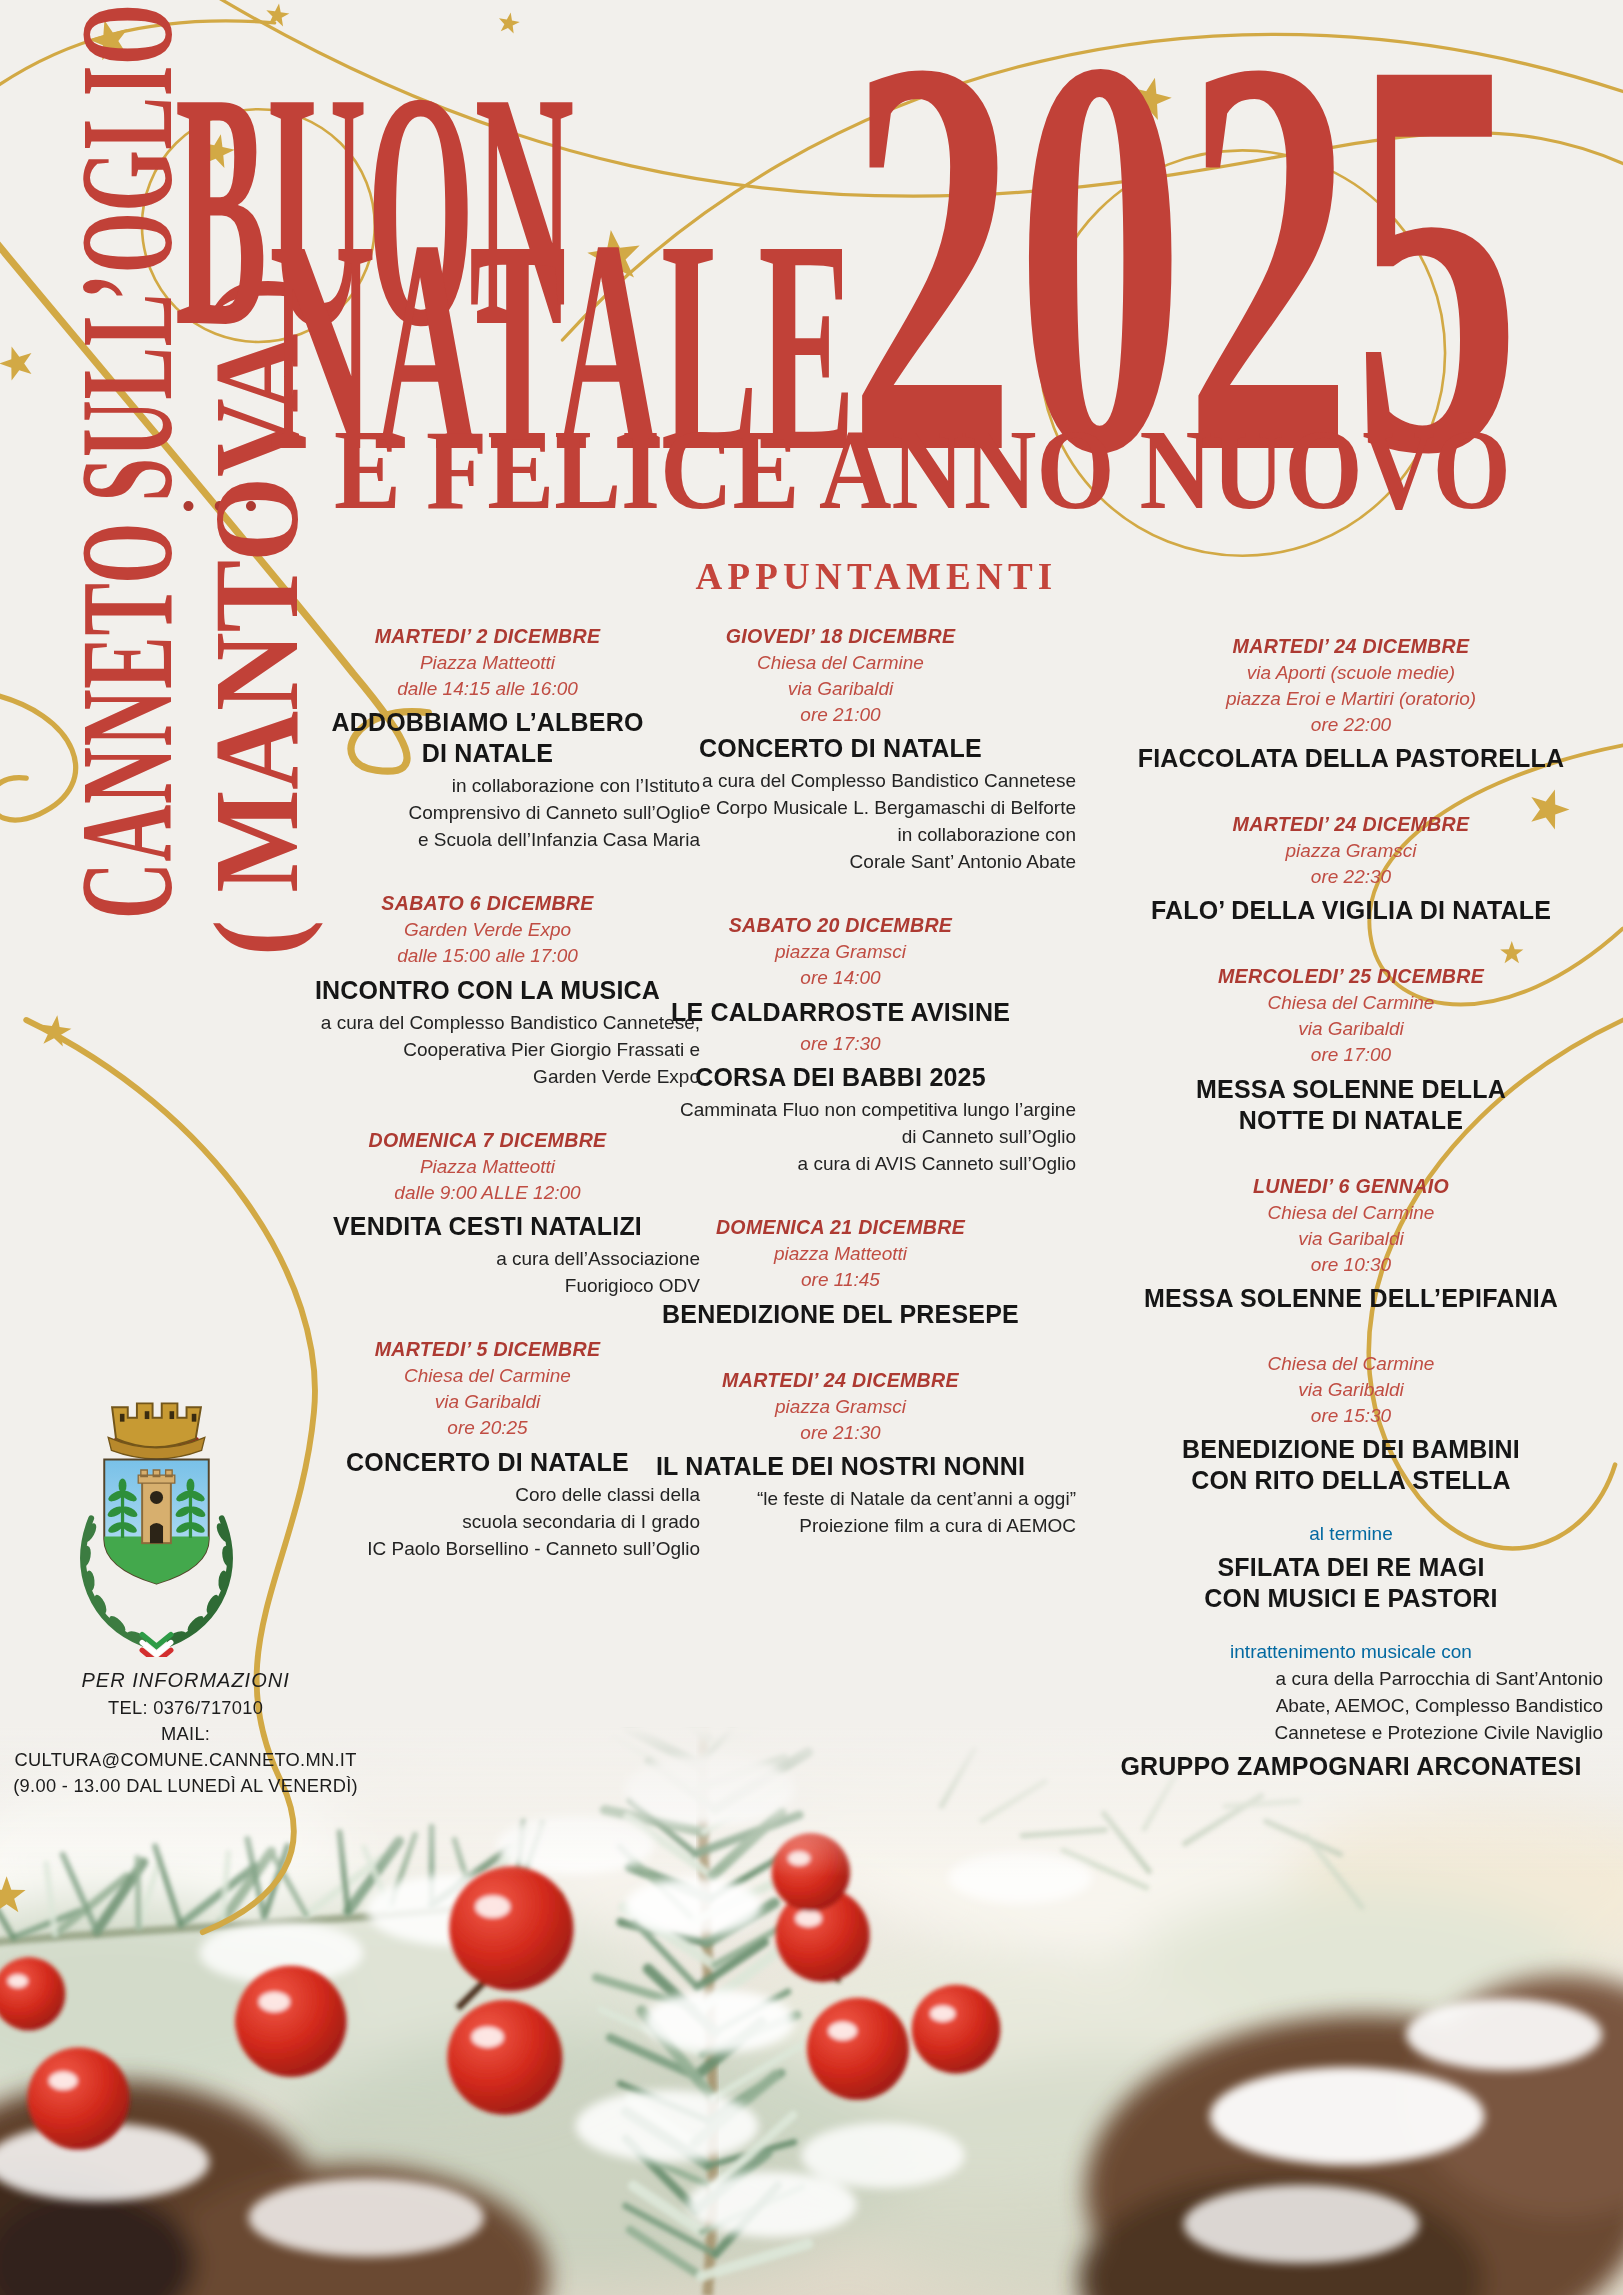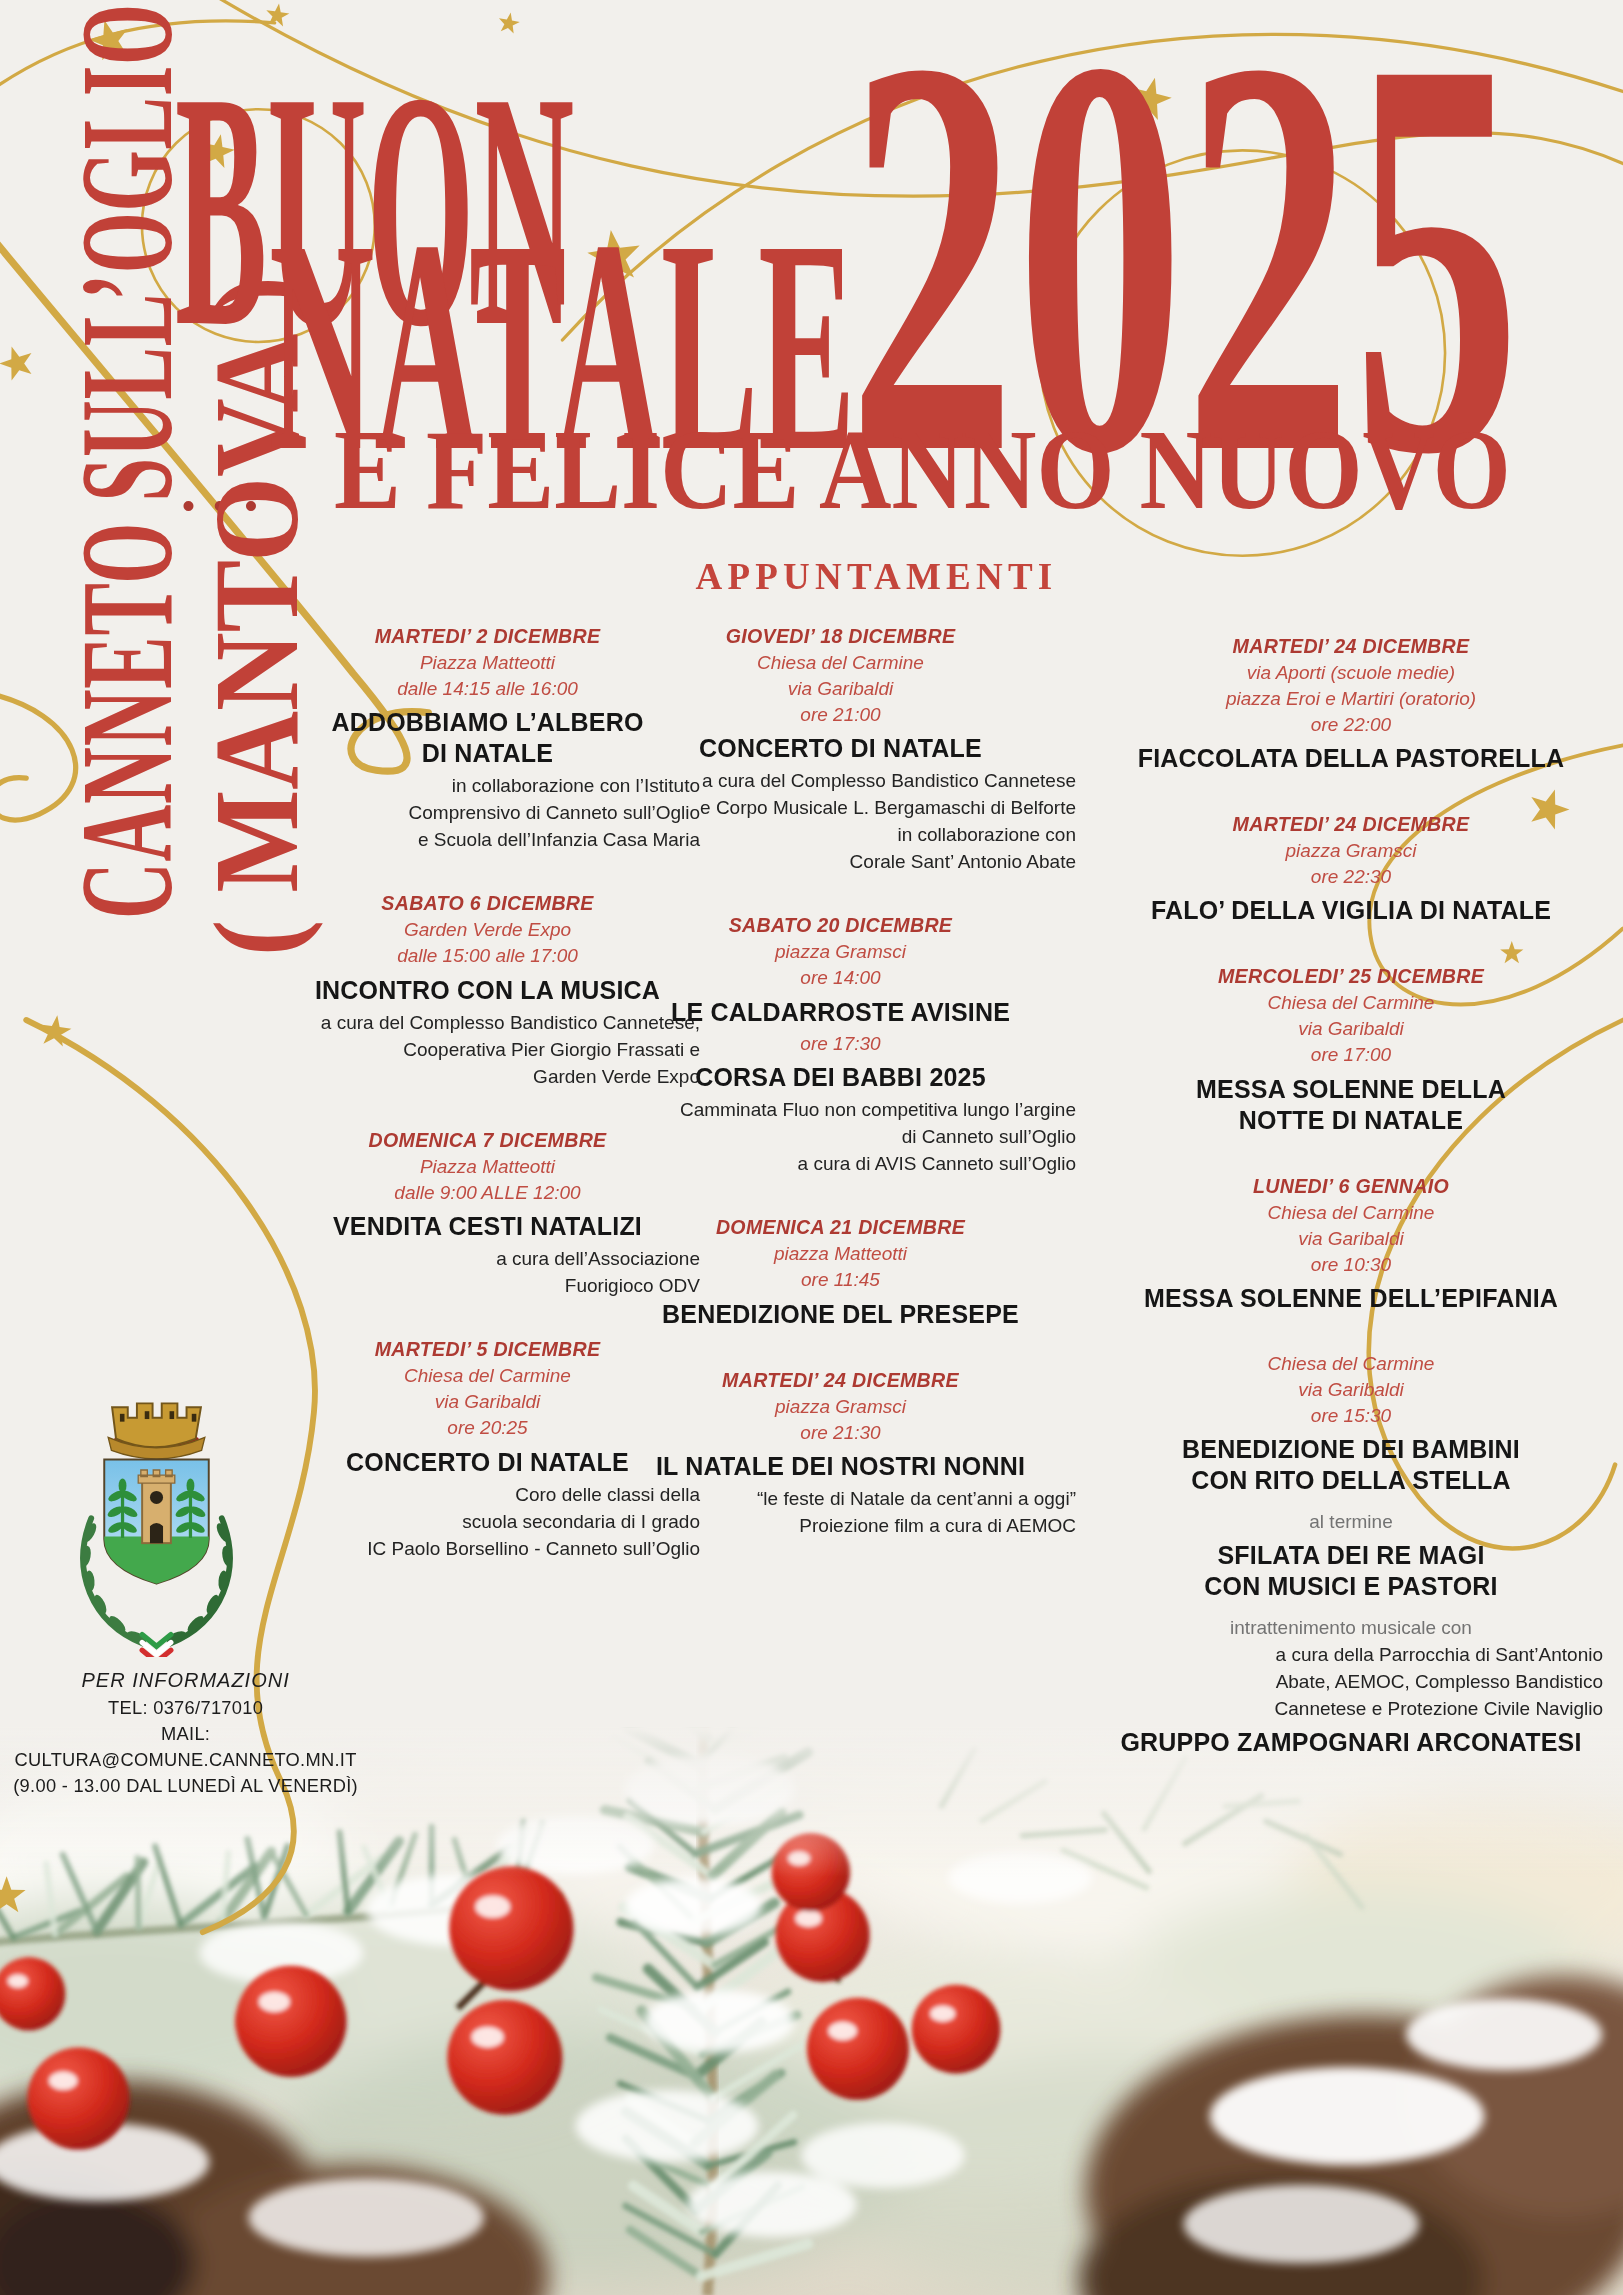--- a/index.html
+++ b/index.html
@@ -27,21 +27,21 @@
   .agenda{font-family:"Liberation Serif",serif;font-weight:700;color:#c4453c;
           font-size:37px;letter-spacing:5.2px;text-align:center;z-index:3;}
   
   .col{position:absolute;text-align:center;z-index:3;}
   .event{margin-bottom:37px;}
   .ln{white-space:pre-line;}
   .ln-date{font:italic 700 19.6px/27px "Liberation Sans",sans-serif;color:var(--red-date);letter-spacing:0.3px;}
   .ln-loc{font:italic 400 19px/26px "Liberation Sans",sans-serif;color:var(--red-loc);}
   .ln-title{font:700 25px/31px "Liberation Sans",sans-serif;color:#161616;letter-spacing:0.2px;margin:5.2px 0 3.3px;}
   .ln-desc{font:400 19px/27px "Liberation Sans",sans-serif;color:#232323;text-align:right;}
-  .ln-plain{font:400 19px/27px "Liberation Sans",sans-serif;color:#737373;margin-top:12px;}
+  .ln-plain{font:400 19px/27px "Liberation Sans",sans-serif;color:#0369a1;margin-top:24px;}
   
   .info{position:absolute;left:-3.9px;top:1666px;width:379px;text-align:center;z-index:4;color:#1c1c1c;}
   .info-head{font:italic 400 20px/29px "Liberation Sans",sans-serif;letter-spacing:1px;}
   .info-line{font:400 18.3px/26px "Liberation Sans",sans-serif;letter-spacing:0.3px;}
   .decor{position:absolute;left:0;top:0;z-index:2;pointer-events:none;}
   #photo-wrap{position:absolute;left:0;top:1727px;width:1623px;height:569px;z-index:1;}
   #crest{position:absolute;left:52px;top:1394px;width:209px;height:263px;z-index:4;}
 </style>
 </head>
 <body>

